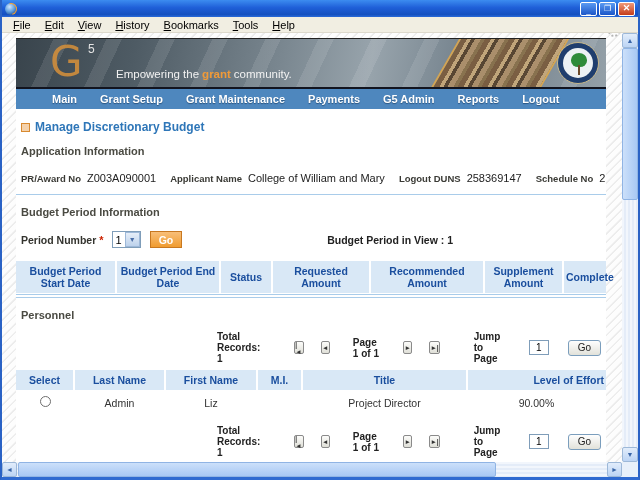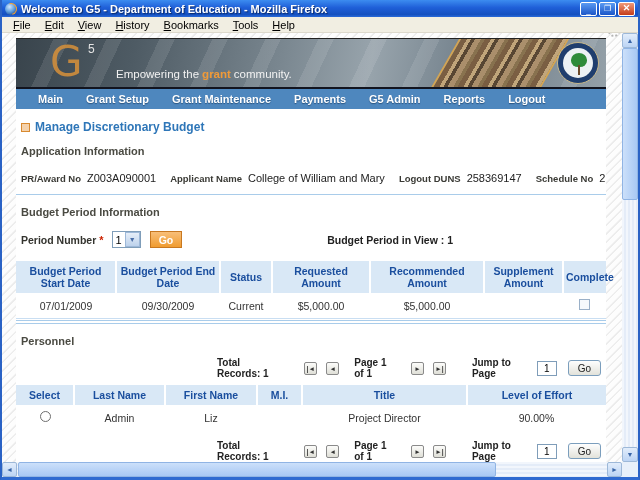--- a/index.html
+++ b/index.html
@@ -86,21 +86,21 @@
     position:absolute; left:34px; top:0px; color:#D8913A; font-size:42px; line-height:46px;
     font-family:"DejaVu Sans",sans-serif; opacity:.85;
   }
   .logo-5 { position:absolute; left:72px; top:3px; color:#E4E4E4; font-size:12px; }
   .tagline { position:absolute; left:100px; top:29px; color:#F2F2F2; font-size:11.5px; white-space:nowrap; }
   .tagline span { margin-right:3px; }
   .tagline .hl { color:#F09A38; font-weight:bold; }
   
   .navbar {
     height:22px; background:#4E87BE; border-top:2px solid #12141F;
-    display:flex; align-items:center; padding-left:22px;
+    display:flex; align-items:center; padding-left:36px;
   }
   .nav-item { color:#fff; font-weight:bold; font-size:11px; margin-right:23px; text-shadow:0 1px 1px #2A5580; cursor:default; white-space:nowrap; }
   
   .panel { background:#fff; padding-bottom:14px; }
   .title-row { display:flex; align-items:center; gap:5px; padding:11px 5px 0; }
   .title-icon { width:9px; height:9px; background:#F4D2AC; border:1px solid #D88A30; }
   .page-title { color:#2E76B8; font-weight:bold; font-size:12px; }
   .section-heading { font-weight:bold; font-size:11px; color:#4A4A42; margin:11px 5px 0; }
   .fields-row { display:flex; align-items:baseline; margin:15px 5px 0; }
   .field-label { font-weight:bold; font-size:9.5px; color:#3A3A35; margin-right:6px; white-space:nowrap; }
@@ -121,28 +121,28 @@
     background:linear-gradient(180deg,#F8BE78,#F09C30);
     border:1px solid #C87820; color:#fff; font-weight:bold; font-size:10.5px; cursor:default;
   }
   .in-view { margin-left:auto; margin-right:148px; font-weight:bold; font-size:10.5px; color:#222; }
   
   table { width:100%; border-collapse:collapse; table-layout:fixed; margin-top:13px; }
   th {
     background:#D9E8F6; color:#1A4E9E; font-size:10.5px; font-weight:bold;
     padding:4px 2px; border-right:2px solid #fff; text-align:center; vertical-align:middle;
   }
-  th:last-child { border-right:none; }
+  th:last-child { border-right:none;text-align:right; }
   td { font-size:10.5px; color:#333; text-align:center; padding:6px 2px; }
   .bp-row td { border-bottom:1px solid #C9DEF2; }
   .double-rule { height:4px; border-top:1px solid #A9CCEA; border-bottom:1px solid #A9CCEA; margin-top:1px; }
   .checkbox { width:11px; height:11px; border:1px solid #9AB0C8; background:#F6F9FC; display:inline-block; }
   .radio { width:11px; height:11px; border:1px solid #6E6E6E; border-radius:50%; background:#fff; display:inline-block; }
   
-  .pg-row { display:flex; align-items:center; margin:10px 5px 4px; font-size:10px; font-weight:bold; color:#222; }
+  .pg-row { display:flex; align-items:center; margin:10px 5px 4px; font-size:10px; font-weight:bold; color:#222;gap:8px; }
   .pg-total { margin-left:196px; }
   .pg-btn {
     width:16px; height:13px; border:1px solid #8A8A8A; border-radius:2px;
     background:linear-gradient(180deg,#FCFCFA,#DFDFD7);
     font-size:6.5px; color:#333; display:flex; align-items:center; justify-content:center; cursor:default;
   }
   .pg-btn.b1 { margin-left:26px; } .pg-btn.b2 { margin-left:9px; }
   .pg-page { margin:0 15px; }
   .pg-btn.b3 { margin-left:0; } .pg-btn.b4 { margin-left:9px; }
   .pg-jump { margin-left:26px; font-weight:bold; }
@@ -188,21 +188,20 @@
   }
   .corner { position:absolute; right:0; bottom:0; width:16px; height:15px; background:#E8F0FA; }
 </style>
 </head>
 <body>
 
 <div class="window">
 
   <div class="titlebar">
     <div class="ff-icon"></div>
-    <div class="title-text">Welcome to G5 - Department of Education - Mozilla Firefox</div>
     <div class="win-btns">
       <div class="win-btn btn-min">
           <span>_</span>
         </div>
       <div class="win-btn btn-max">
           <span>❐</span>
         </div>
       <div class="win-btn btn-close">
           <span>✕</span>
         </div>
@@ -295,29 +294,20 @@
           </colgroup>
           <tbody>
               <tr>
             <th>Budget Period Start Date</th>
             <th>Budget Period End Date</th>
             <th>Status</th>
             <th>Requested Amount</th>
             <th>Recommended Amount</th>
             <th>Supplement Amount</th>
             <th>Complete</th>
-          </tr>
-          <tr class="bp-row">
-            <td>07/01/2009</td>
-            <td>09/30/2009</td>
-            <td>Current</td>
-            <td>$5,000.00</td>
-            <td>$5,000.00</td>
-            <td></td>
-            <td><span class="checkbox"></span></td>
           </tr>
         </tbody>
           </table>
         <div class="double-rule"></div>
 
         <div class="section-heading">Personnel</div>
 
         <div class="pg-row">
           <span class="pg-total">Total Records: 1</span>
           <span class="pg-btn b1">

